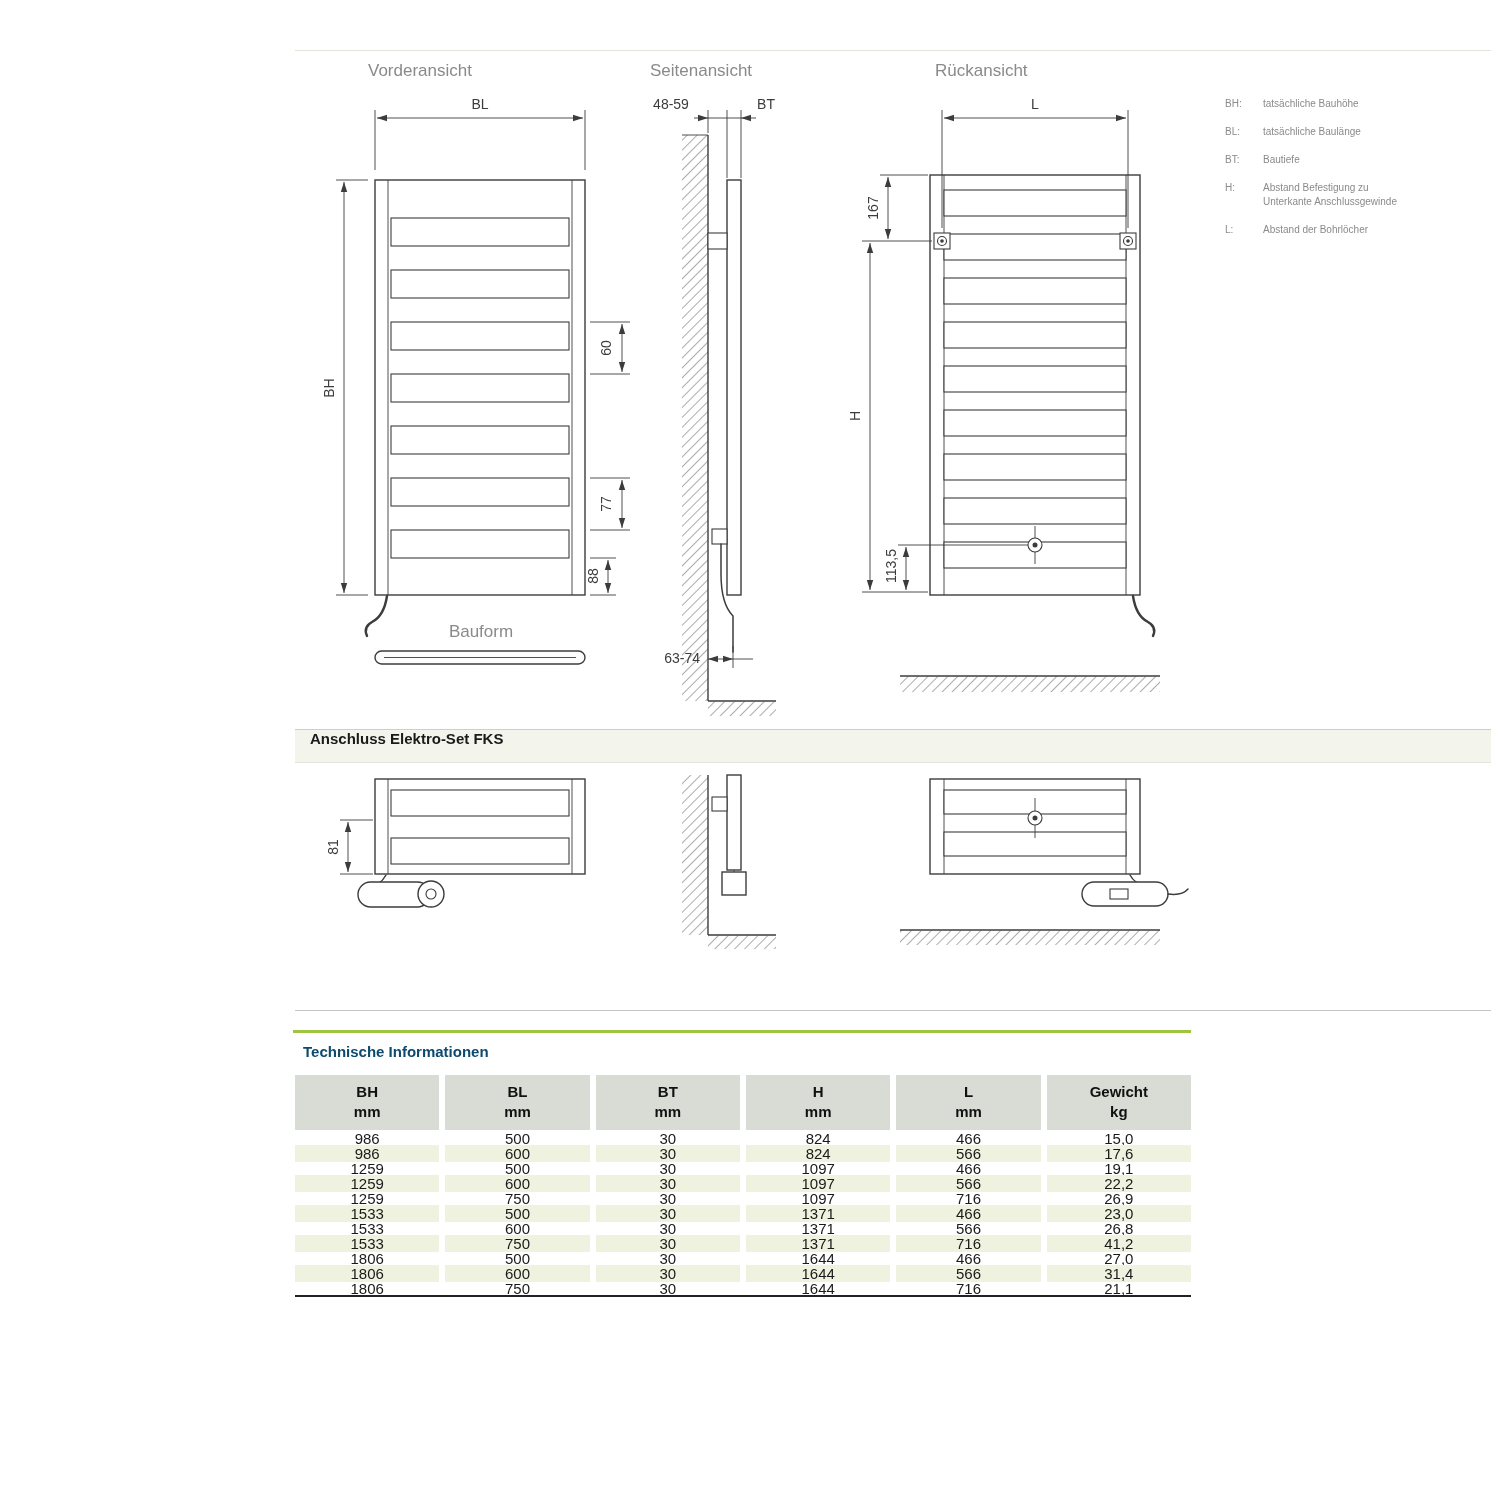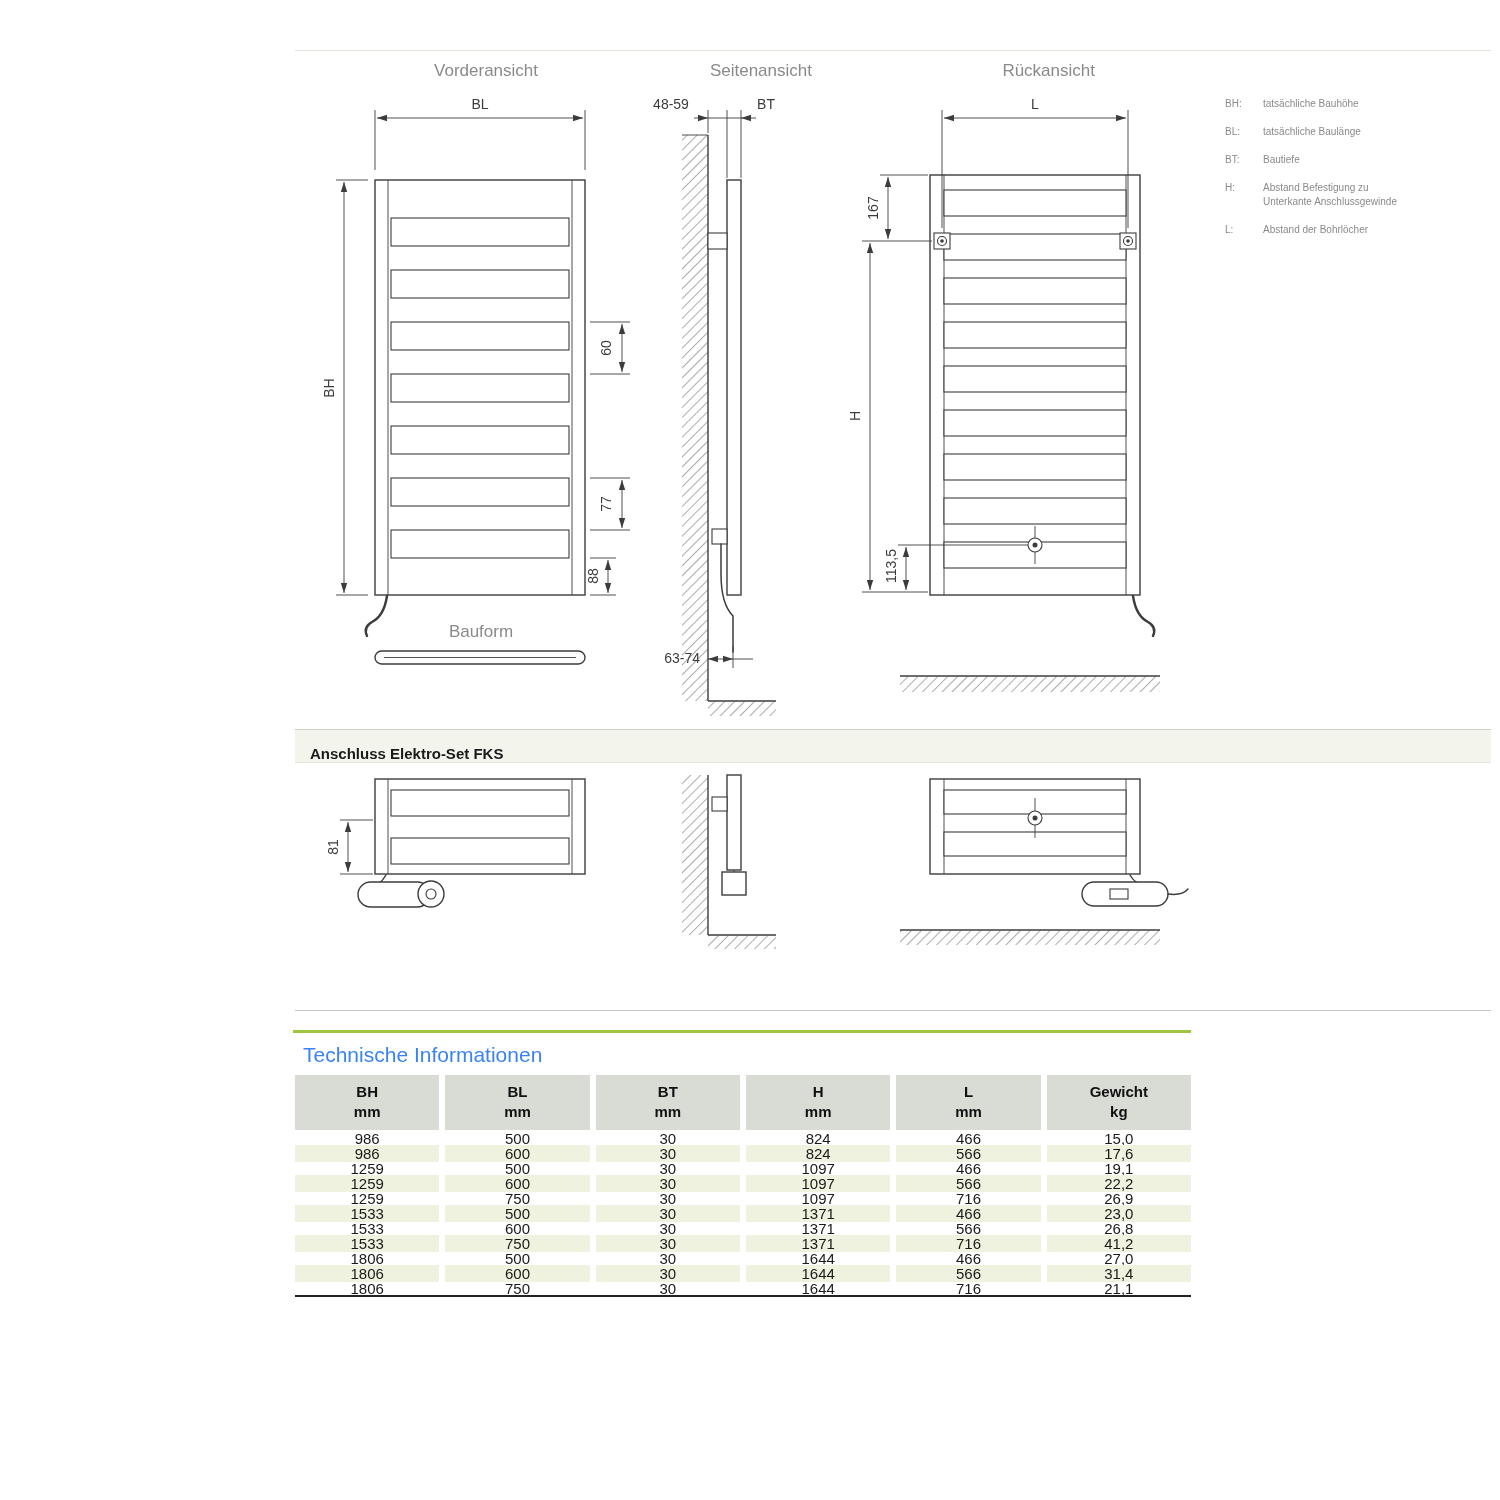--- a/index.html
+++ b/index.html
@@ -6,43 +6,43 @@
     --line:#3c3c3c;
     --muted:#8a8a8a;
     --accent:#9dc63e;
     --th-bg:#d8dcd4;
     --alt-bg:#eef2de;
   }
   *{box-sizing:border-box;margin:0;padding:0}
   body{background:#fff;font-family:"Liberation Sans",sans-serif;}
   #page{position:relative;width:1500px;height:1500px;background:#fff;overflow:hidden}
   .abs{position:absolute}
-  .vt{color:var(--muted);font-size:17px;text-align:right}
+  .vt{color:var(--muted);font-size:17px;text-align:left}
   svg{overflow:visible}
   .ln{stroke:var(--line);stroke-width:1.4}
   .ln2{stroke:var(--line);stroke-width:1.1}
   .thin{stroke:var(--line);stroke-width:0.9;fill:none}
   .cable{stroke:var(--line);stroke-width:2.4;fill:none;stroke-linecap:round}
   .cable2{stroke:var(--line);stroke-width:1.5;fill:none;stroke-linecap:round}
   .dim{fill:var(--line);font-size:14px;font-family:"Liberation Sans",sans-serif}
   .mid{text-anchor:middle}
   .gtext{fill:var(--muted);font-size:17px;font-family:"Liberation Sans",sans-serif;text-anchor:middle}
   
   .legend{width:250px;color:var(--muted);font-size:10px}
   .lg-item{display:flex;margin-bottom:14px;line-height:1.4}
   .lg-key{width:38px;flex:none}
   .lg-line{display:block}
   
   .section-bar{background:#f3f5ec;border-top:1px solid #cdd1c2;border-bottom:1px solid #e3e6da;
-               height:34px;display:flex;align-items:flex-end;padding-left:15px;
+               height:34px;display:flex;align-items:flex-start;padding-left:15px;
                font-size:15px;font-weight:bold;color:#1a1a1a}
   .note{color:var(--muted);font-size:15px}
   .hline{background:#c6c6c6;height:1px}
   .greenline{background:var(--accent);height:3px}
-  .tbl-title{font-size:21px;font-weight:normal;color:#3b82f6}
+  .tbl-title{font-size:15px;font-weight:bold;color:#0c4a6e}
   
   .table{width:896px;border-bottom:2px solid #222}
   .thead,.trow{display:grid;grid-template-columns:repeat(6,1fr);column-gap:6px}
   .th{background:var(--th-bg);text-align:center;padding:7px 0 8px;font-weight:bold;
       font-size:15px;line-height:20px;color:#111}
   .trow{height:15px}
   .cell{display:flex;align-items:center;justify-content:center;font-size:15px;color:#1a1a1a}
   .tbody .trow:nth-child(even) .cell{background:var(--alt-bg)}
 </style>
 </head>

